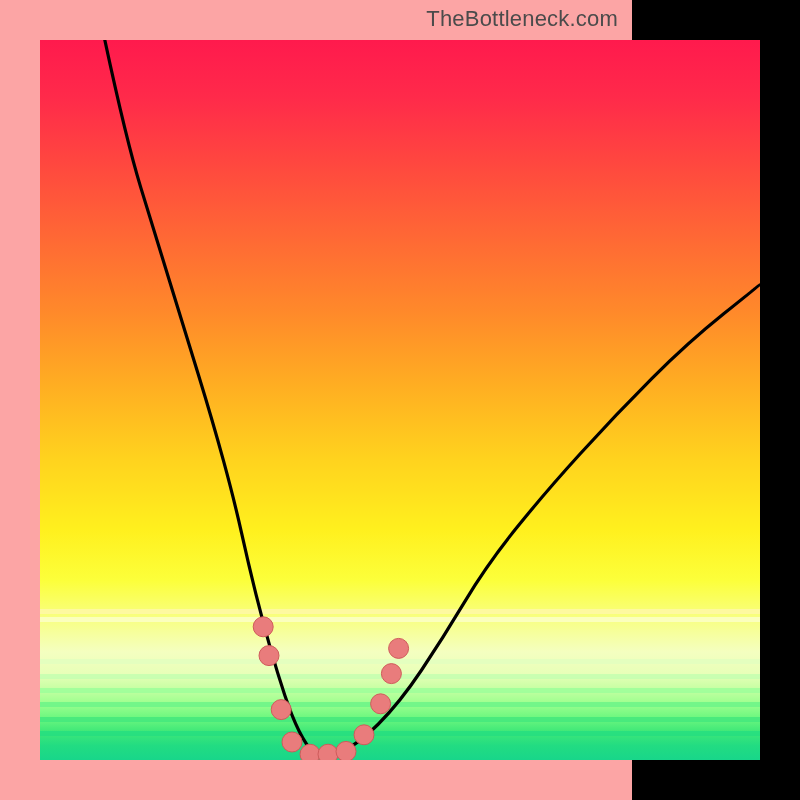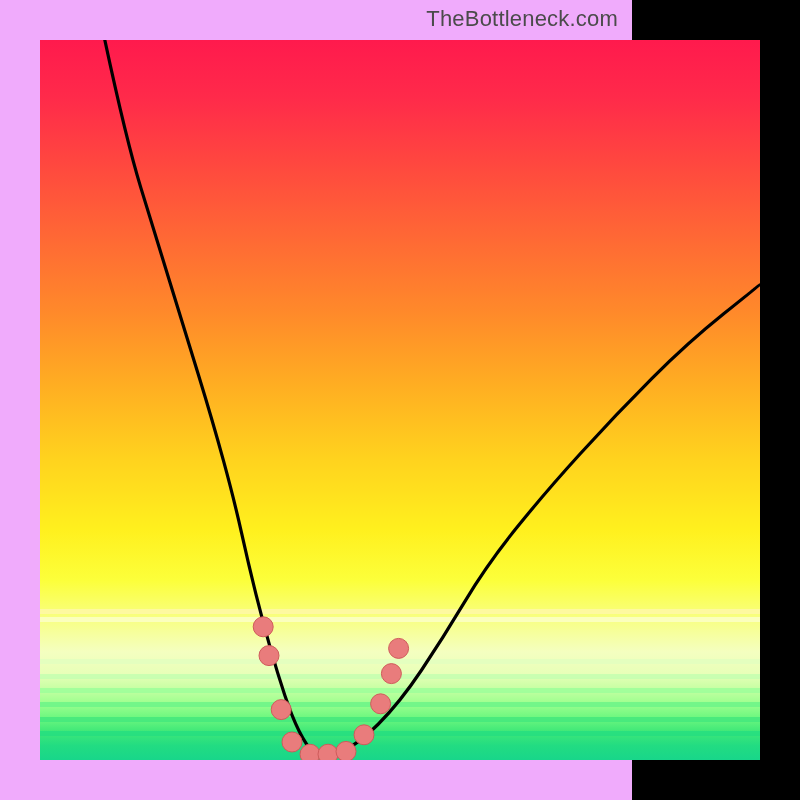--- a/index.html
+++ b/index.html
@@ -9,21 +9,21 @@
     height: 800px;
     background: #000;
     overflow: hidden;
   }
   .frame {
     position: absolute;
     left: 0;
     top: 0;
     width: 632px;
     height: 800px;
-    background: #f0abfc;
+    background: #fca5a5;
   }
   .plot {
     position: absolute;
     left: 40px;
     top: 40px;
     width: 720px;
     height: 720px;
     overflow: hidden;
   }
   .gradient {

